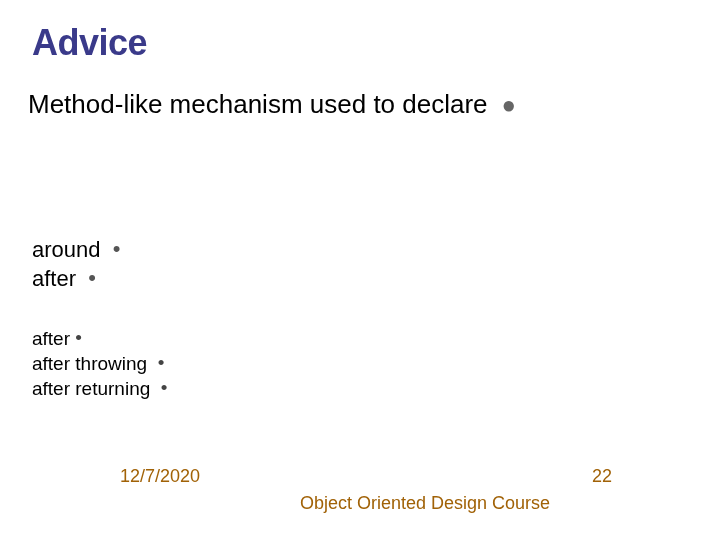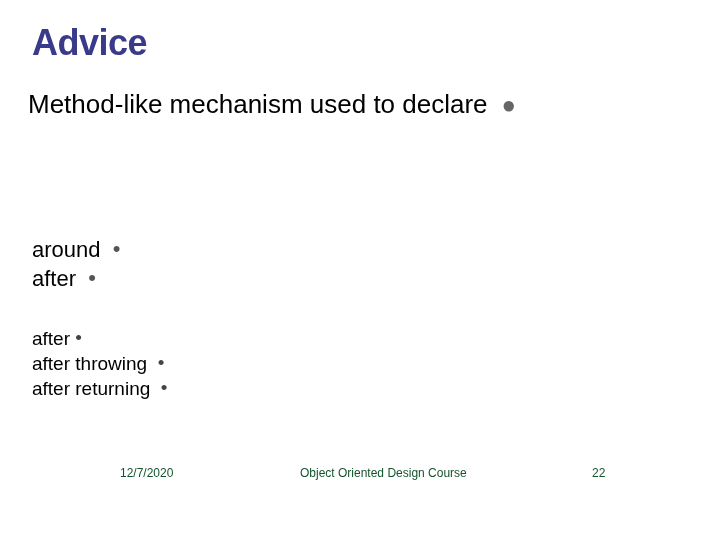--- a/index.html
+++ b/index.html
@@ -66,30 +66,31 @@
     font-size: 19px;
     position: relative;
     top: -1px;
   }
   .footer {
     position: absolute;
     left: 0;
     right: 0;
     bottom: 54px;
     height: 20px;
-    font-size: 12px;
-    color: #14532d;
+    font-size: 18px;
+    color: #a16207;
   }
   .footer-date {
     position: absolute;
     left: 120px;
   }
   .footer-course {
     position: absolute;
     left: 300px;
+    margin-top: 27px;
   }
   .footer-page {
     position: absolute;
     left: 592px;
   }
 </style>
 </head>
 <body>
 
 <div class="slide">

